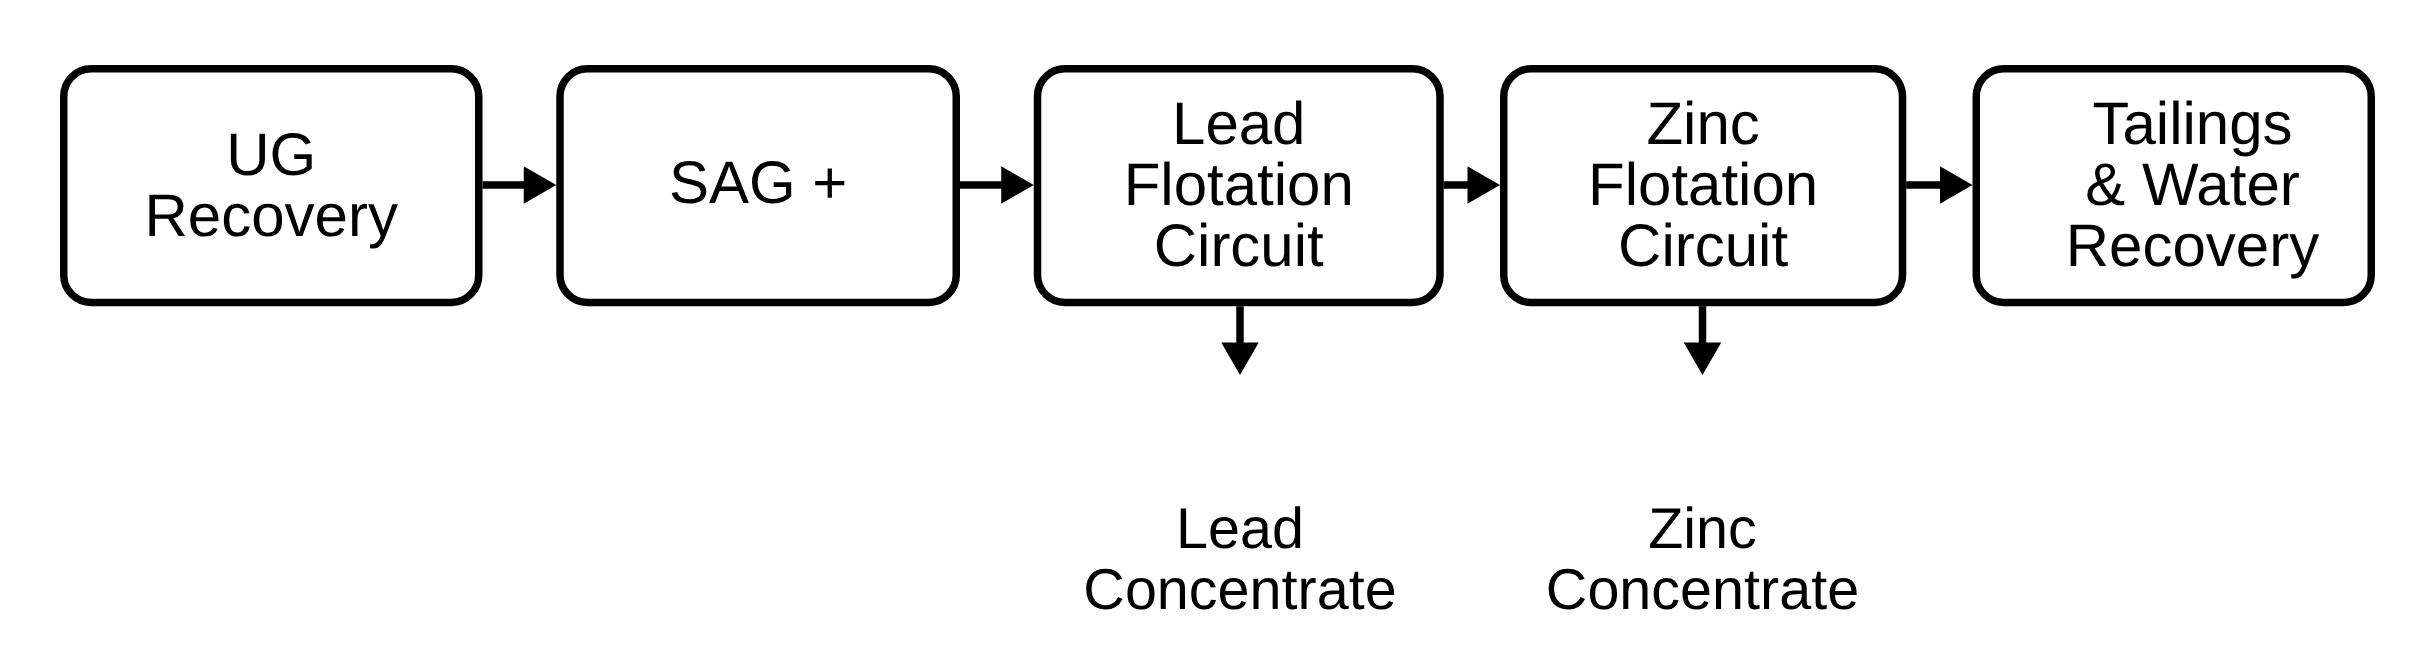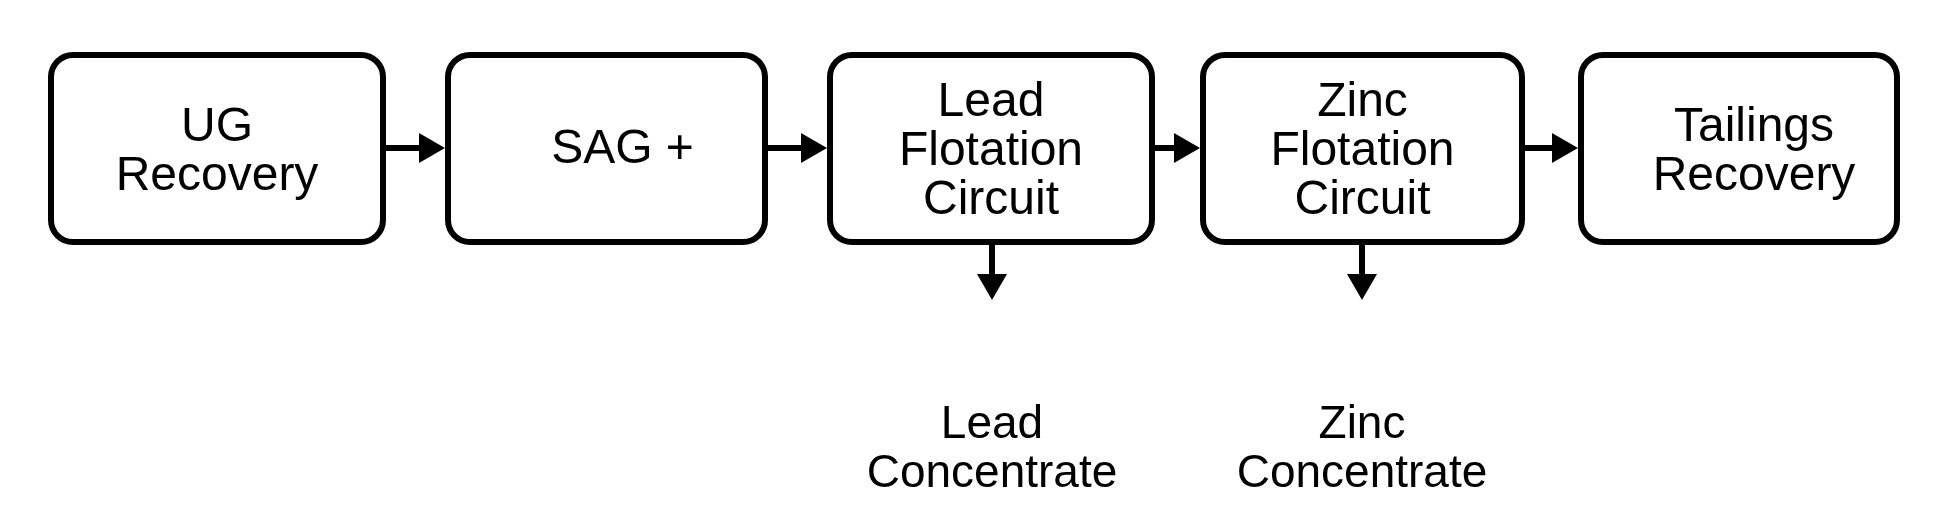--- a/index.html
+++ b/index.html
@@ -102,23 +102,23 @@
         <rect class="node-rect" x="51" y="55" width="332" height="187" rx="22" ry="22"></rect>
         <rect class="node-rect" x="448" y="55" width="317" height="187" rx="22" ry="22"></rect>
         <rect class="node-rect" x="830" y="55" width="322" height="187" rx="22" ry="22"></rect>
         <rect class="node-rect" x="1203" y="55" width="319" height="187" rx="22" ry="22"></rect>
         <rect class="node-rect" x="1581" y="55" width="316" height="187" rx="22" ry="22"></rect>
       </g>
   </svg>
 
   <div id="node-labels">
       <div class="node-label" style="left: 48px; top: 52px; width: 338px; height: 193px;"><span class="lbl-line">UG</span><span class="lbl-line">Recovery</span></div>
-      <div class="node-label" style="left: 461px; top: 52px; width: 323px; height: 188px;"><span class="lbl-line">SAG +</span></div>
+      <div class="node-label" style="left: 445px; top: 52px; width: 323px; height: 188px;"><span class="lbl-line">SAG +</span></div>
       <div class="node-label" style="left: 827px; top: 52px; width: 328px; height: 193px;"><span class="lbl-line">Lead</span><span class="lbl-line">Flotation</span><span class="lbl-line">Circuit</span></div>
       <div class="node-label" style="left: 1200px; top: 52px; width: 325px; height: 193px;"><span class="lbl-line">Zinc</span><span class="lbl-line">Flotation</span><span class="lbl-line">Circuit</span></div>
-      <div class="node-label" style="left: 1578px; top: 52px; width: 352px; height: 193px;"><span class="lbl-line">Tailings</span><span class="lbl-line">Recovery</span></div>
+      <div class="node-label" style="left: 1578px; top: 52px; width: 352px; height: 193px;"><span class="lbl-line">Tailings</span><span class="lbl-line">&amp; Water</span><span class="lbl-line">Recovery</span></div>
     </div>
   <div id="output-labels">
       <div class="out-label" style="left: 732px; top: 398px; width: 520px;"><span class="lbl-line">Lead</span><span class="lbl-line">Concentrate</span></div>
       <div class="out-label" style="left: 1102px; top: 398px; width: 520px;"><span class="lbl-line">Zinc</span><span class="lbl-line">Concentrate</span></div>
     </div>
 
 </div>
 
 </body></html>

